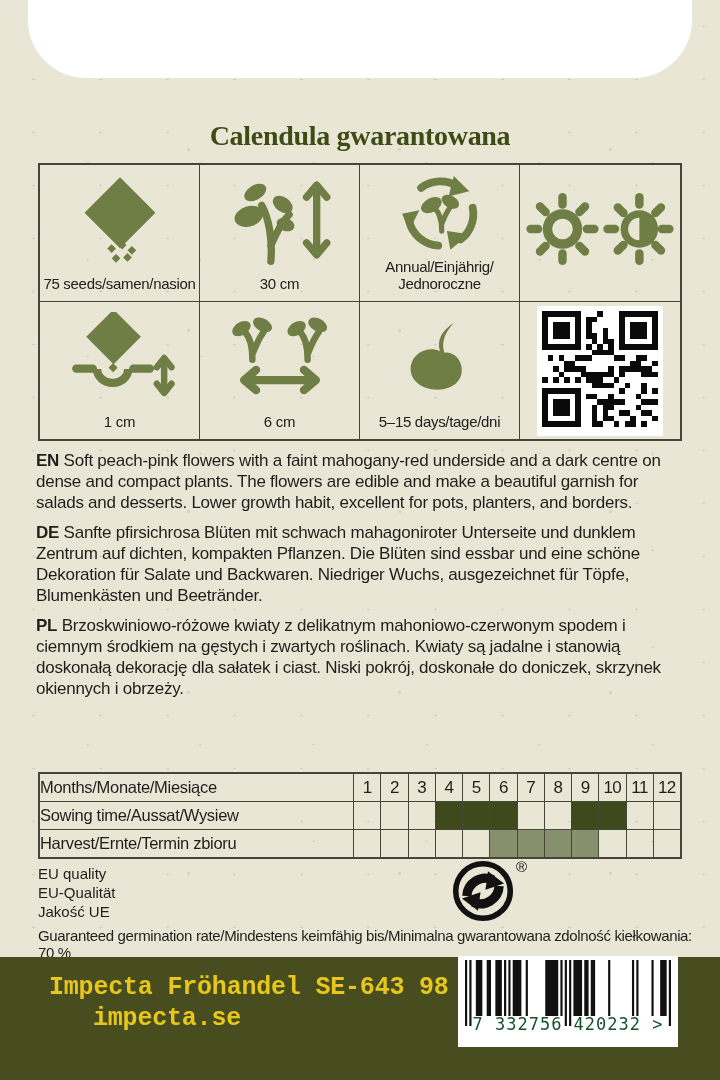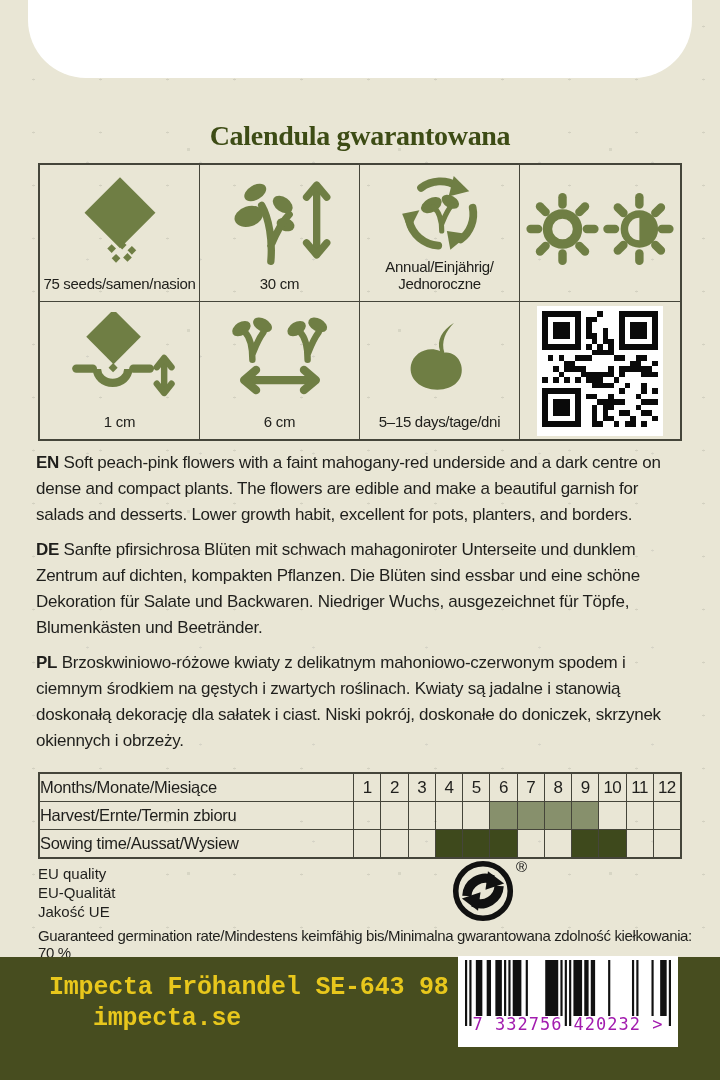--- a/index.html
+++ b/index.html
@@ -40,21 +40,21 @@
     box-sizing:border-box;overflow:hidden;}
   .icell:nth-child(4n){border-right:none;}
   .icell:nth-child(n+5){border-bottom:none;}
   .icon-wrap{flex:1;display:flex;align-items:center;justify-content:center;width:100%;}
   .cell-label{font-size:15px;letter-spacing:-.3px;text-align:center;line-height:17px;
     margin-bottom:9px;padding:0 3px;color:#21211d;}
   .icon-svg{display:block;}
   .qr-box{background:#fff;padding:5px;margin:5px 0;}
   
   .descriptions{position:absolute;left:36px;top:450px;width:652px;}
-  .descriptions p{margin:0 0 9px 0;font-size:17px;line-height:26px;letter-spacing:-.25px;}
+  .descriptions p{margin:0 0 9px 0;font-size:17px;line-height:21px;letter-spacing:-.25px;}
   .lang-prefix{font-weight:bold;}
   
   .calendar{position:absolute;left:38px;top:772px;width:644px;
     border:2px solid var(--line);box-sizing:border-box;}
   .cal-row{display:grid;grid-template-columns:313px repeat(12,1fr);height:27px;}
   .cal-row + .cal-row{border-top:1.5px solid var(--line);}
   .cal-label{font-size:16.5px;letter-spacing:-.3px;padding-left:0;
     display:flex;align-items:center;box-sizing:border-box;}
   .cal-cell{border-left:1.5px solid var(--line);box-sizing:border-box;
     display:flex;align-items:center;justify-content:center;
@@ -67,21 +67,21 @@
     font-size:15px;letter-spacing:-.35px;}
   
   .footer{position:absolute;left:0;top:957px;width:720px;height:123px;background:var(--footerbg);}
   .footer-text{position:absolute;left:49px;top:15px;
     font-family:Liberation Mono, monospace;font-weight:bold;color:var(--yellow);}
   .footer-line1{font-size:25px;line-height:31px;letter-spacing:-.2px;}
   .footer-line2{font-size:25px;line-height:31px;letter-spacing:-.2px;margin-left:44px;}
   .barcode{position:absolute;left:458px;top:-1px;width:220px;height:91px;background:#fff;
     display:flex;flex-direction:column;align-items:center;box-sizing:border-box;padding-top:4px;}
   .barcode-digits{font-family:"DejaVu Sans Mono", monospace;font-size:17px;
-    letter-spacing:1px;color:#a21caf;margin-top:-14px;background:transparent;}
+    letter-spacing:1px;color:#14532d;margin-top:-14px;background:transparent;}
 </style>
 </head>
 <body>
 
 <div class="cutout"></div>
 
 <div class="title">Calendula gwarantowana</div>
 
 <div class="icon-grid">
 
@@ -443,46 +443,46 @@
       <div class="cal-cell">5</div>
       <div class="cal-cell">6</div>
       <div class="cal-cell">7</div>
       <div class="cal-cell">8</div>
       <div class="cal-cell">9</div>
       <div class="cal-cell">10</div>
       <div class="cal-cell">11</div>
       <div class="cal-cell">12</div>
     </div>
   <div class="cal-row">
+    <div class="cal-label">Sowing time/Aussat/Wysiew</div>
+  <div class="cal-cell"></div>
+      <div class="cal-cell"></div>
+      <div class="cal-cell"></div>
+      <div class="cal-cell" style="background: rgb(62, 73, 28);"></div>
+      <div class="cal-cell" style="background: rgb(62, 73, 28);"></div>
+      <div class="cal-cell" style="background: rgb(62, 73, 28);"></div>
+      <div class="cal-cell"></div>
+      <div class="cal-cell"></div>
+      <div class="cal-cell" style="background: rgb(62, 73, 28);"></div>
+      <div class="cal-cell" style="background: rgb(62, 73, 28);"></div>
+      <div class="cal-cell"></div>
+      <div class="cal-cell"></div>
+    </div>
+  <div class="cal-row">
     <div class="cal-label">Harvest/Ernte/Termin zbioru</div>
   <div class="cal-cell"></div>
       <div class="cal-cell"></div>
       <div class="cal-cell"></div>
       <div class="cal-cell"></div>
       <div class="cal-cell"></div>
       <div class="cal-cell" style="background: rgb(135, 144, 108);"></div>
       <div class="cal-cell" style="background: rgb(135, 144, 108);"></div>
       <div class="cal-cell" style="background: rgb(135, 144, 108);"></div>
       <div class="cal-cell" style="background: rgb(135, 144, 108);"></div>
       <div class="cal-cell"></div>
-      <div class="cal-cell"></div>
-      <div class="cal-cell"></div>
-    </div>
-  <div class="cal-row">
-    <div class="cal-label">Sowing time/Aussat/Wysiew</div>
-  <div class="cal-cell"></div>
-      <div class="cal-cell"></div>
-      <div class="cal-cell"></div>
-      <div class="cal-cell" style="background: rgb(62, 73, 28);"></div>
-      <div class="cal-cell" style="background: rgb(62, 73, 28);"></div>
-      <div class="cal-cell" style="background: rgb(62, 73, 28);"></div>
-      <div class="cal-cell"></div>
-      <div class="cal-cell"></div>
-      <div class="cal-cell" style="background: rgb(62, 73, 28);"></div>
-      <div class="cal-cell" style="background: rgb(62, 73, 28);"></div>
       <div class="cal-cell"></div>
       <div class="cal-cell"></div>
     </div>
 </div>
 
 <div class="eu-block">
   <div>EU quality</div>
   <div>EU-Qualität</div>
   <div>Jakość UE</div>
 </div>

